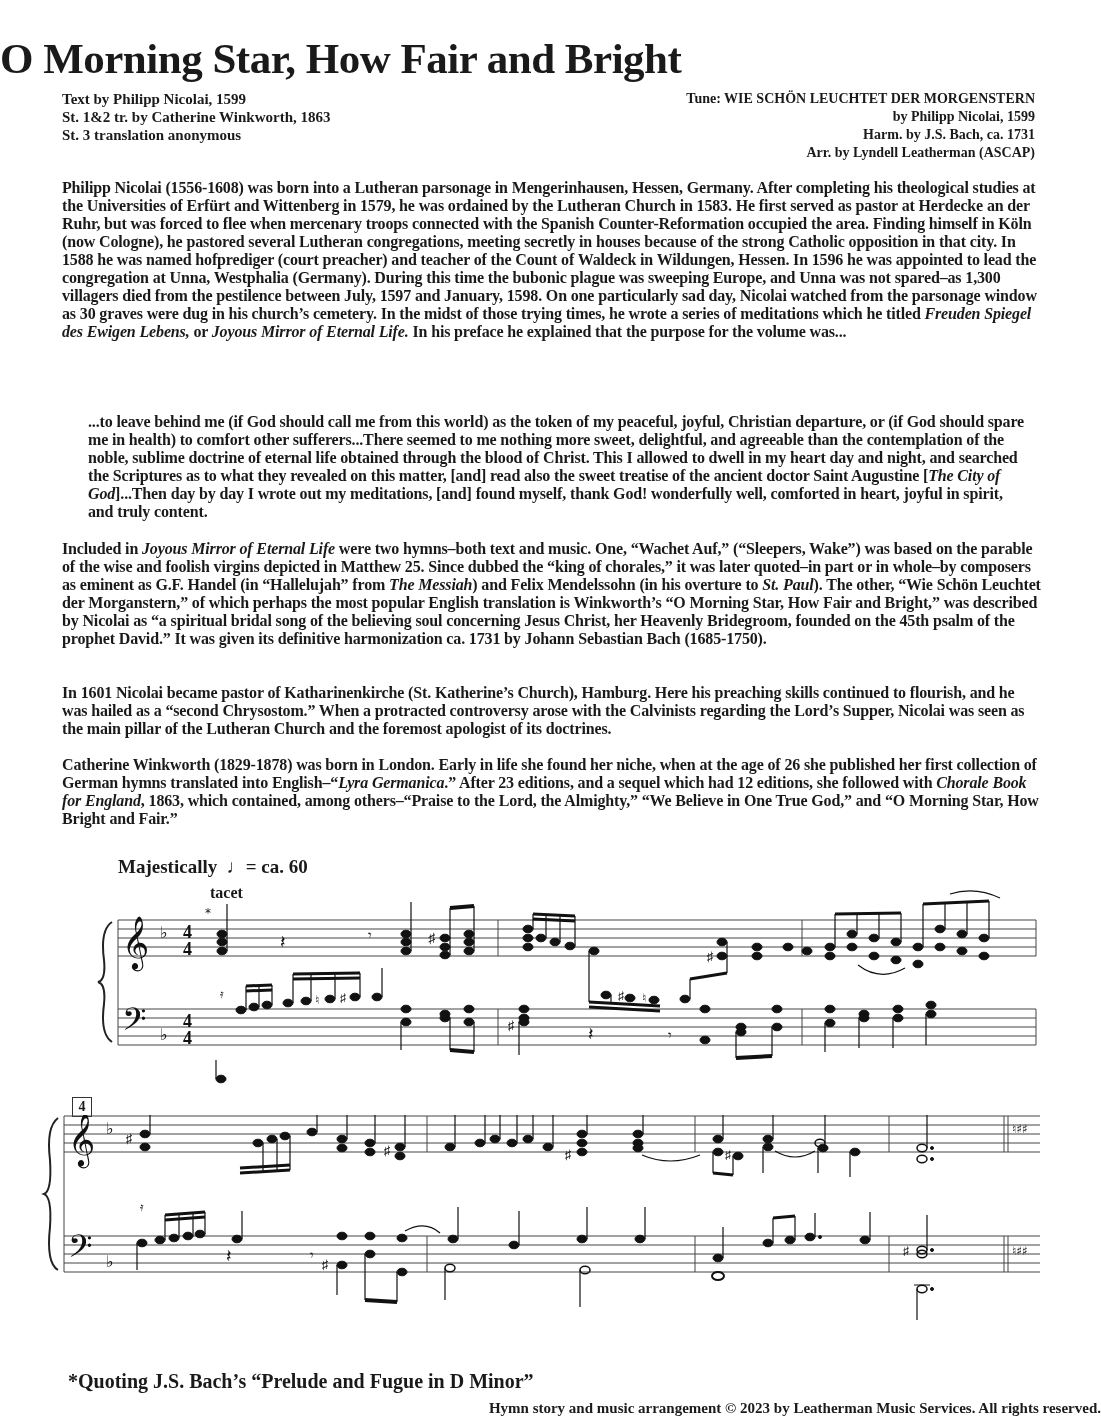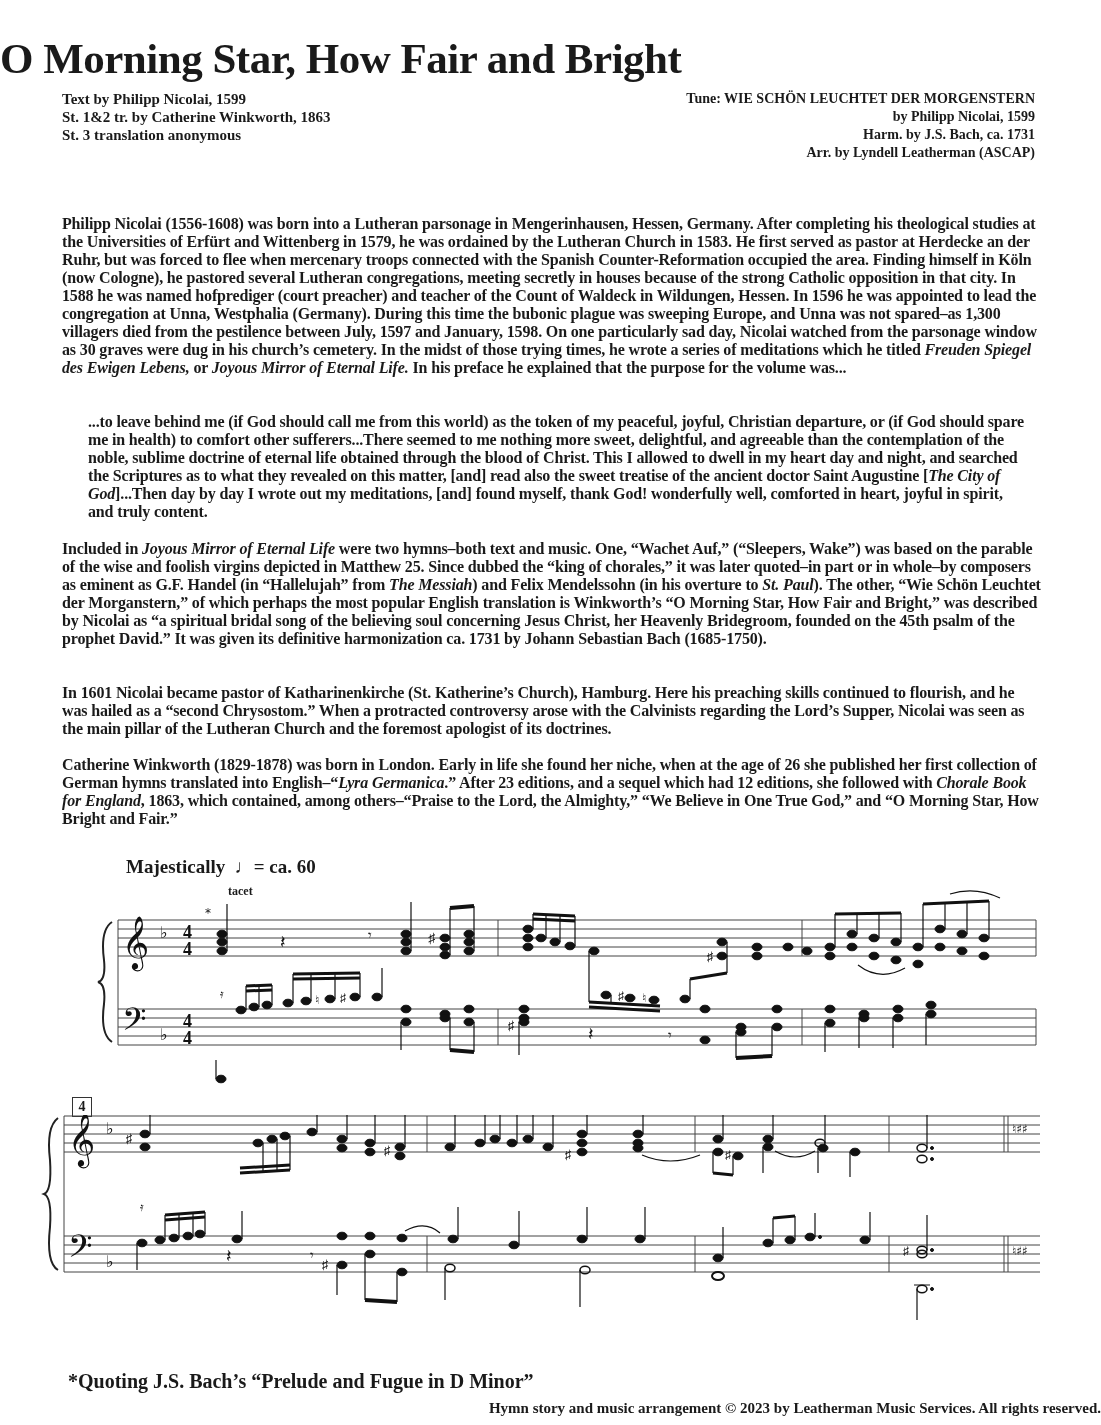--- a/index.html
+++ b/index.html
@@ -4,22 +4,22 @@
 <style>
   html,body{margin:0;padding:0;background:#fff;}
   body{width:1101px;height:1425px;position:relative;overflow:hidden;color:#1a1a1a;font-family:"Liberation Serif","DejaVu Serif",serif;}
   .title{position:absolute;left:0;width:1070px;top:34px;text-align:left;font-size:43px;font-weight:bold;letter-spacing:-0.5px;}
   .credits-left{position:absolute;left:62px;top:90px;font-size:15px;font-weight:bold;line-height:18px;}
   .credits-right{position:absolute;right:66px;top:90px;font-size:14px;font-weight:bold;line-height:18px;text-align:right;}
   .body{position:absolute;left:62px;width:980px;font-size:16px;font-weight:bold;line-height:18px;letter-spacing:-0.15px;}
   .body p{margin:0;}
   .quote{position:absolute;left:88px;width:940px;font-size:16px;font-weight:bold;line-height:18px;letter-spacing:-0.15px;}
   i{font-style:italic;}
-  .tempo{position:absolute;left:126px;top:856px;font-size:19px;font-weight:bold;}
-  .tacet{position:absolute;left:228px;top:884px;font-size:12px;font-weight:bold;}
+  .tempo{position:absolute;left:118px;top:856px;font-size:19px;font-weight:bold;}
+  .tacet{position:absolute;left:210px;top:884px;font-size:16px;font-weight:bold;}
   .footnote{position:absolute;left:68px;top:1370px;font-size:20px;font-weight:bold;}
   .copyright{position:absolute;left:0;width:1101px;top:1400px;text-align:right;font-size:15px;font-weight:bold;}
   svg{position:absolute;left:0;}
   .mnum{position:absolute;left:72px;top:1097px;width:18px;height:18px;border:1px solid #333;font-size:14px;font-weight:bold;text-align:center;line-height:18px;}
 </style>
 </head>
 <body>
 
 <div class="title">O Morning Star, How Fair and Bright</div>
 
@@ -28,21 +28,21 @@
   <div>St. 1&amp;2 tr. by Catherine Winkworth, 1863</div>
   <div>St. 3 translation anonymous</div>
 </div>
 <div class="credits-right">
   <div>Tune: WIE SCHÖN LEUCHTET DER MORGENSTERN</div>
   <div>by Philipp Nicolai, 1599</div>
   <div>Harm. by J.S. Bach, ca. 1731</div>
   <div>Arr. by Lyndell Leatherman (ASCAP)</div>
 </div>
 
-<div class="body" style="top:179px;margin-top:36px;">
+<div class="body" style="top:179px;">
   <p><span>Philipp Nicolai (1556-1608) was born into a Lutheran parsonage in Mengerinhausen, Hessen, Germany. After completing his theological studies at the Universities of Erfürt and Wittenberg in 1579, he was ordained by the Lutheran Church in 1583. He first served as pastor at Herdecke an der Ruhr, but was forced to flee when mercenary troops connected with the Spanish Counter-Reformation occupied the area. Finding himself in Köln (now Cologne), he pastored several Lutheran congregations, meeting secretly in houses because of the strong Catholic opposition in that city. In 1588 he was named hofprediger (court preacher) and teacher of the Count of Waldeck in Wildungen, Hessen. In 1596 he was appointed to lead the congregation at Unna, Westphalia (Germany). During this time the bubonic plague was sweeping Europe, and Unna was not spared–as 1,300 villagers died from the pestilence between July, 1597 and January, 1598. On one particularly sad day, Nicolai watched from the parsonage window as 30 graves were dug in his church’s cemetery. In the midst of those trying times, he wrote a series of meditations which he titled </span><i>Freuden Spiegel des Ewigen Lebens,</i><span> or </span><i>Joyous Mirror of Eternal Life.</i><span> In his preface he explained that the purpose for the volume was...</span></p>
 </div>
 
 <div class="quote" style="top:397px;">
   <p><span>...to leave behind me (if God should call me from this world) as the token of my peaceful, joyful, Christian departure, or (if God should spare me in health) to comfort other sufferers...There seemed to me nothing more sweet, delightful, and agreeable than the contemplation of the noble, sublime doctrine of eternal life obtained through the blood of Christ. This I allowed to dwell in my heart day and night, and searched the Scriptures as to what they revealed on this matter, [and] read also the sweet treatise of the ancient doctor Saint Augustine [</span><i>The City of God</i><span>]...Then day by day I wrote out my meditations, [and] found myself, thank God! wonderfully well, comforted in heart, joyful in spirit, and truly content.</span></p>
 </div>
 
 <div class="body" style="top:540px;">
   <p><span>Included in </span><i>Joyous Mirror of Eternal Life</i><span> were two hymns–both text and music. One, “Wachet Auf,” (“Sleepers, Wake”) was based on the parable of the wise and foolish virgins depicted in Matthew 25. Since dubbed the “king of chorales,” it was later quoted–in part or in whole–by composers as eminent as G.F. Handel (in “Hallelujah” from </span><i>The Messiah</i><span>) and Felix Mendelssohn (in his overture to </span><i>St. Paul</i><span>). The other, “Wie Schön Leuchtet der Morganstern,” of which perhaps the most popular English translation is Winkworth’s “O Morning Star, How Fair and Bright,” was described by Nicolai as “a spiritual bridal song of the believing soul concerning Jesus Christ, her Heavenly Bridegroom, founded on the 45th psalm of the prophet David.” It was given its definitive harmonization ca. 1731 by Johann Sebastian Bach (1685-1750).</span></p>
 </div>

